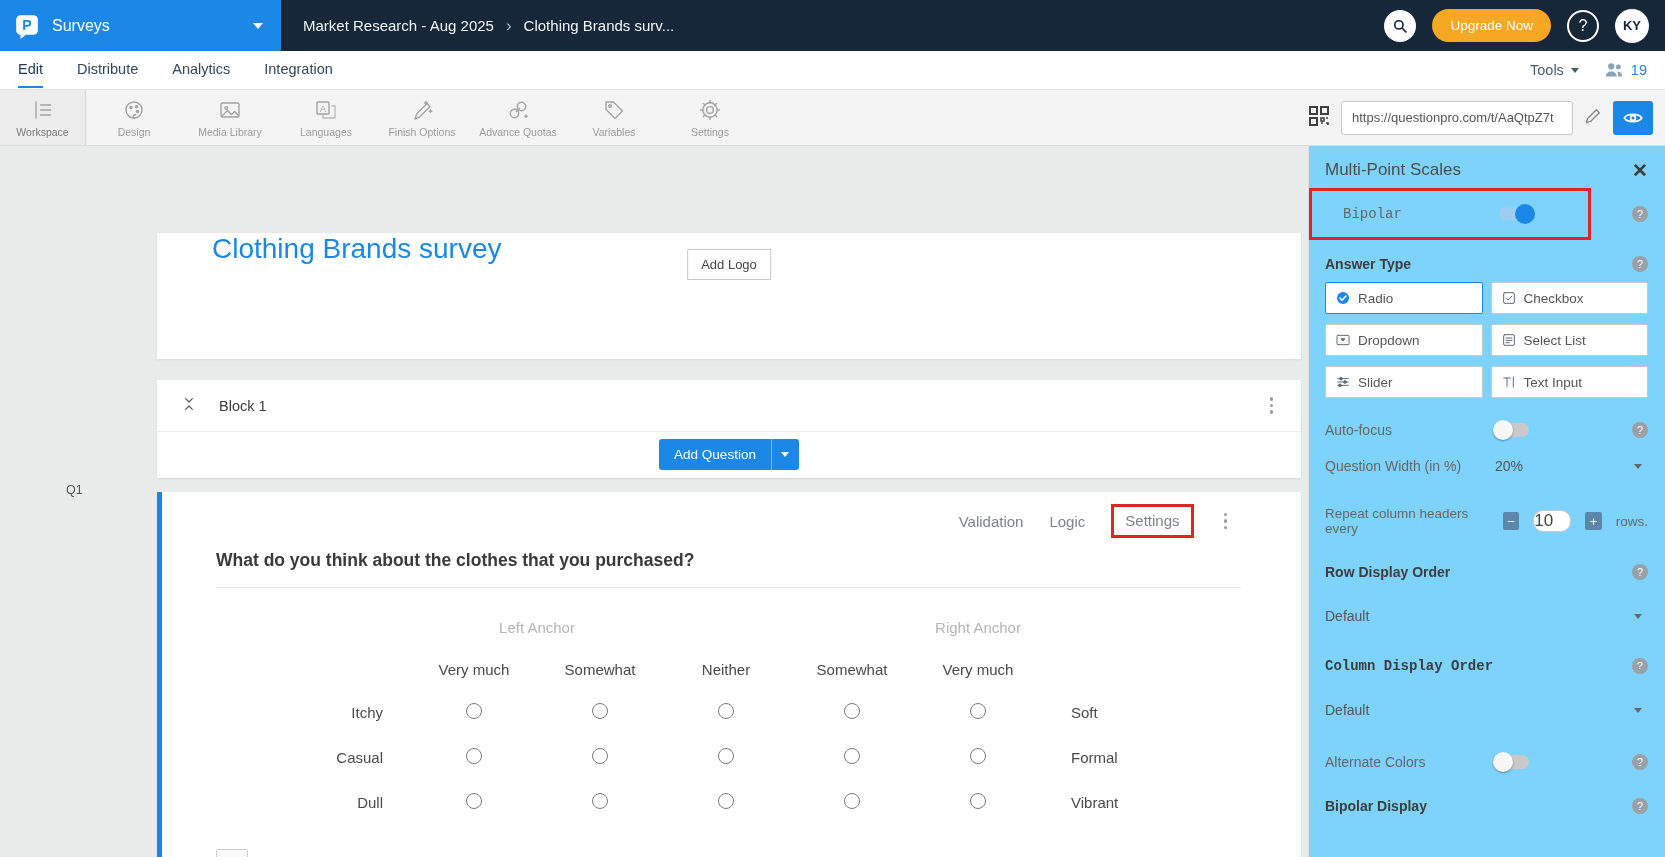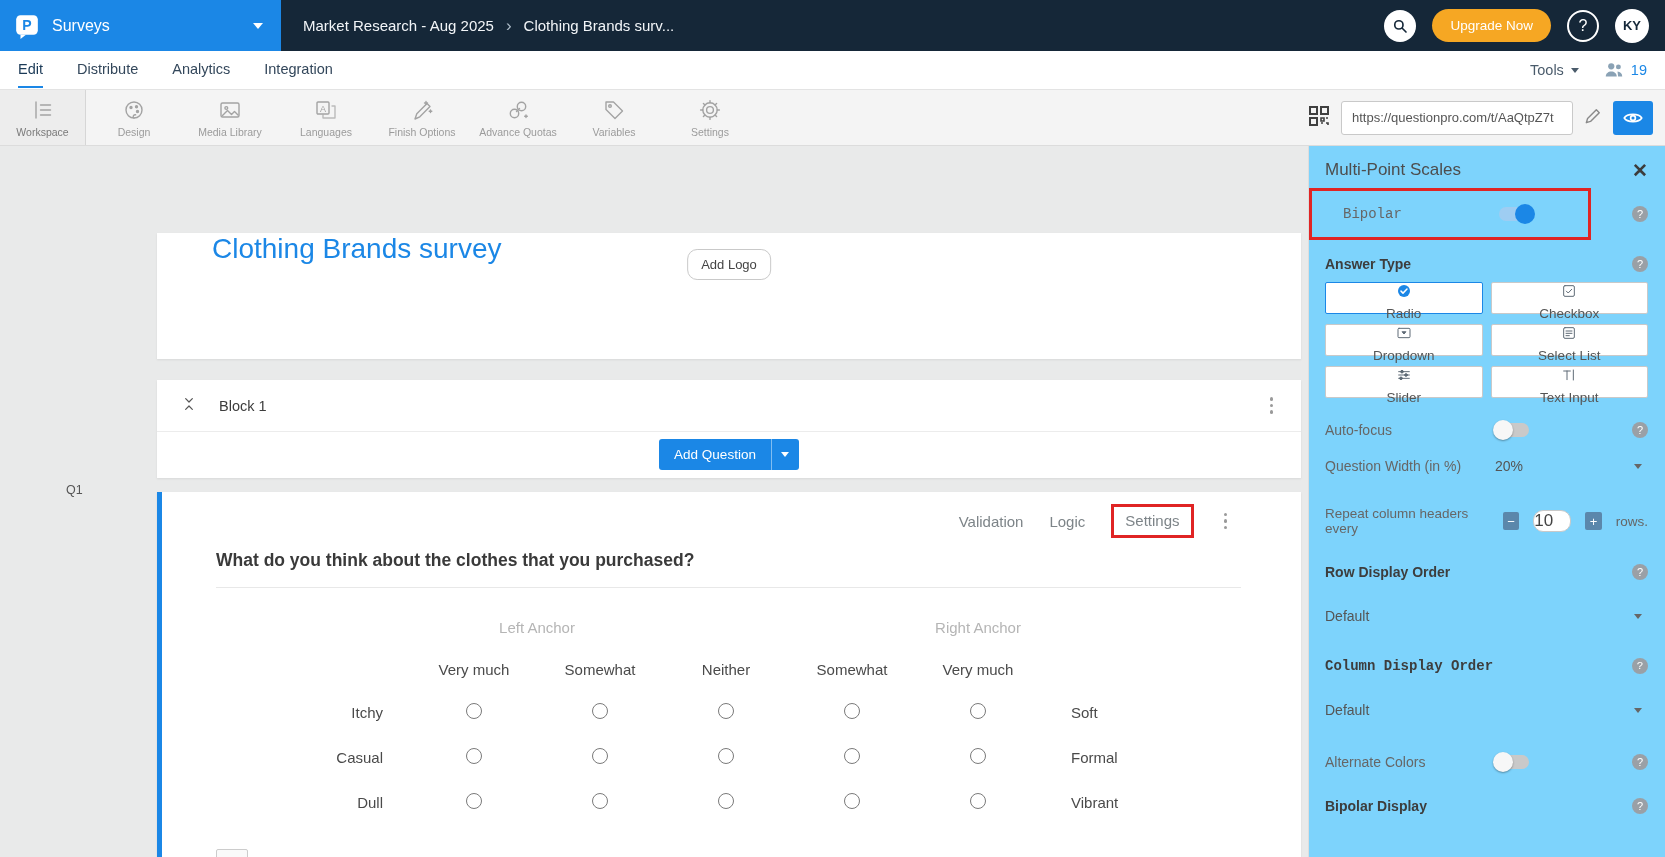--- a/index.html
+++ b/index.html
@@ -44,21 +44,21 @@
   .toolbar-right { margin-left:auto; display:flex; align-items:center; gap:10px; padding-right:12px; }
   .url-input { width:232px; height:34px; border:1px solid #c9c9c9; border-radius:3px; background:#fff; font-size:13px; color:#555; padding:0 10px; font-family:"Liberation Sans", sans-serif; }
   .eye-btn { width:40px; height:34px; background:#1b87e6; border:none; border-radius:3px; display:flex; align-items:center; justify-content:center; cursor:pointer; }
 
   
   .main { flex:1; display:flex; overflow:hidden; }
   .canvas { width:1308px; position:relative; padding-top:15px; overflow:hidden; }
   .q1-label { position:absolute; left:66px; top:337px; font-size:12.5px; color:#555; }
   .card { width:1144px; margin-left:157px; background:#fff; box-shadow:0 1px 2px rgba(0,0,0,0.08); }
   .survey-card { height:126px; position:relative; }
-  .add-logo { position:absolute; top:16px; left:50%; transform:translateX(-50%); background:#fff; border:1px solid #c9c9c9; border-radius:10px; padding:7px 13px; font-size:13px; color:#444; cursor:pointer; }
+  .add-logo { position:absolute; top:16px; left:50%; transform:translateX(-50%); background:#fff; border:1px solid #c9c9c9; border-radius:0; padding:7px 13px; font-size:13px; color:#444; cursor:pointer; }
   .survey-title { margin:72px 0 0 55px; font-size:28px; color:#1b87e6; font-weight:500; }
   .block-card { margin-top:21px; height:98px; }
   .block-header { height:52px; display:flex; align-items:center; padding:0 24px; border-bottom:1px solid #ececec; }
   .collapse-icon svg { width:16px; height:16px; stroke:#555; fill:none; stroke-width:1.8; stroke-linecap:round; stroke-linejoin:round; }
   .block-title { font-size:14.5px; color:#3c3c3c; margin-left:22px; }
   .dots { margin-left:auto; display:flex; flex-direction:column; gap:3px; cursor:pointer; padding:4px; }
   .dots i { width:3.5px; height:3.5px; border-radius:50%; background:#9a9a9a; }
   .block-footer { height:45px; display:flex; align-items:center; justify-content:center; }
   .add-q { display:flex; cursor:pointer; }
   .add-q-main { background:#1b87e6; color:#fff; font-size:13.5px; padding:8px 15px; border-radius:3px 0 0 3px; }
@@ -92,21 +92,21 @@
   .side-label { font-size:14px; color:#666; }
   .w170 { width:170px; }
   .w156 { width:156px; }
   .help { width:16px; height:16px; border-radius:50%; background:#9aa0a6; color:#fff; font-size:11px; display:flex; align-items:center; justify-content:center; margin-left:auto; flex:0 0 auto; cursor:pointer; }
   .toggle { width:34px; height:14px; border-radius:7px; position:relative; cursor:pointer; flex:0 0 auto; }
   .toggle .knob { width:20px; height:20px; border-radius:50%; position:absolute; top:-3px; }
   .toggle.on { background:#9ecdf2; } .toggle.on .knob { right:-2px; background:#1b87e6; }
   .toggle.off { background:#c9c9c9; } .toggle.off .knob { left:-2px; background:#f7f7f7; box-shadow:0 1px 2px rgba(0,0,0,0.35); }
   .section-head { font-size:14px; font-weight:bold; color:#3d3d3d; }
   .answer-grid { display:grid; grid-template-columns:1fr 1fr; gap:10px 8px; margin-top:10px; }
-  .atype-btn { height:32px; border:1px solid #c9c9c9; border-radius:2px; background:#fff; display:flex; align-items:center; gap:7px; padding:0 9px; font-size:13.5px; color:#555; cursor:pointer;flex-direction:column; }
+  .atype-btn { height:32px; border:1px solid #c9c9c9; border-radius:2px; background:#fff; display:flex; align-items:center; gap:7px; padding:0 9px; font-size:13.5px; color:#555; cursor:pointer; }
   .atype-btn.selected { border:1px solid #1b87e6; }
   .aticon { width:16px; height:16px; flex:0 0 auto; }
   .aticon svg { width:16px; height:16px; stroke:#5f6b76; fill:none; stroke-width:1.5; stroke-linecap:round; stroke-linejoin:round; }
   .sel-caret { width:0; height:0; border-left:4.5px solid transparent; border-right:4.5px solid transparent; border-top:5.5px solid #666; margin-left:auto; margin-right:6px; }
   .sel-value { font-size:14px; color:#555; }
   .step-btn { width:18px; height:18px; border:none; border-radius:2px; background:#5b87ab; color:#fff; font-size:13px; line-height:1; display:flex; align-items:center; justify-content:center; cursor:pointer; }
   .step-input { width:38px; height:22px; border:1px solid #c9c9c9; border-radius:10px; font-size:17px; color:#444; font-family:"Liberation Sans", sans-serif; }
   .rows-suffix { font-size:13.5px; color:#666; }
 </style>
 </head>

